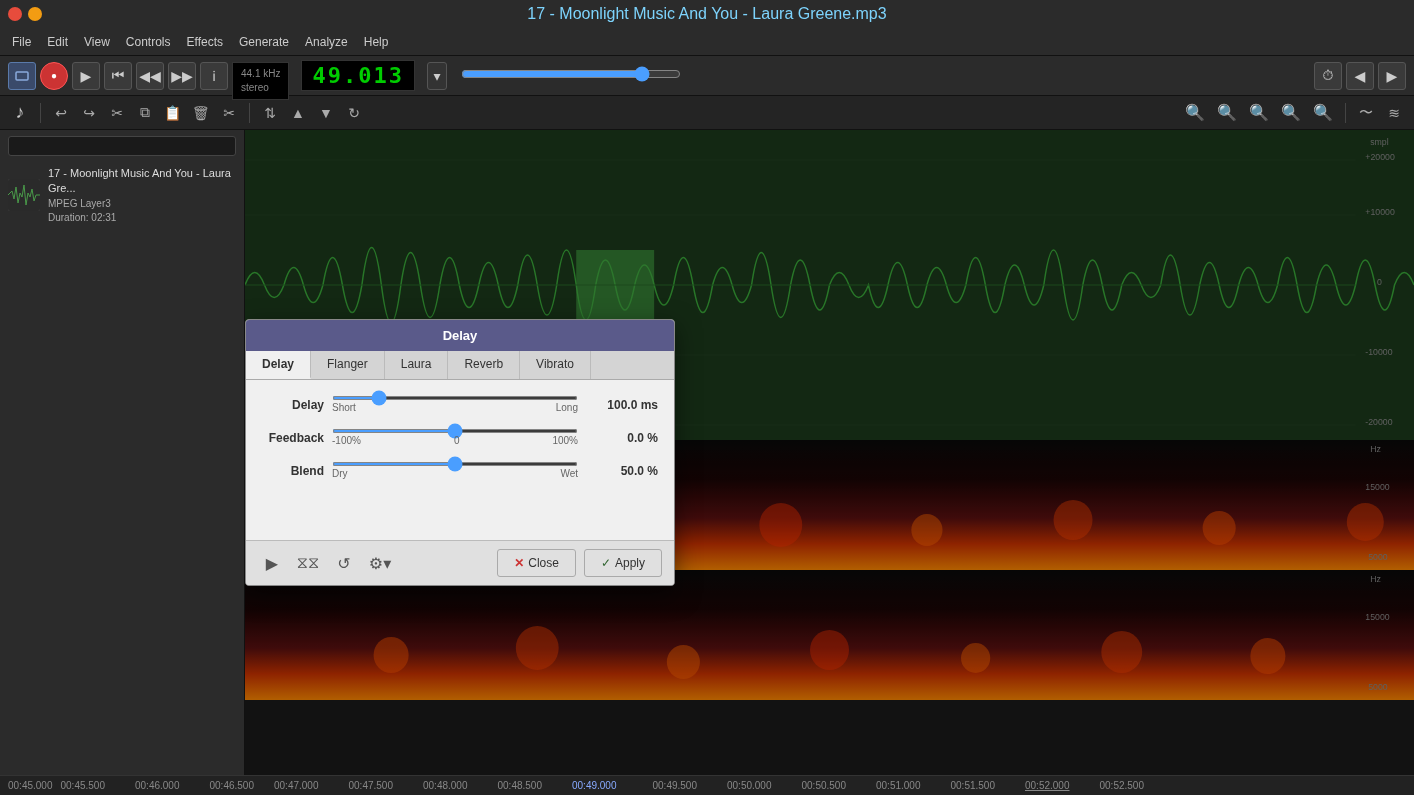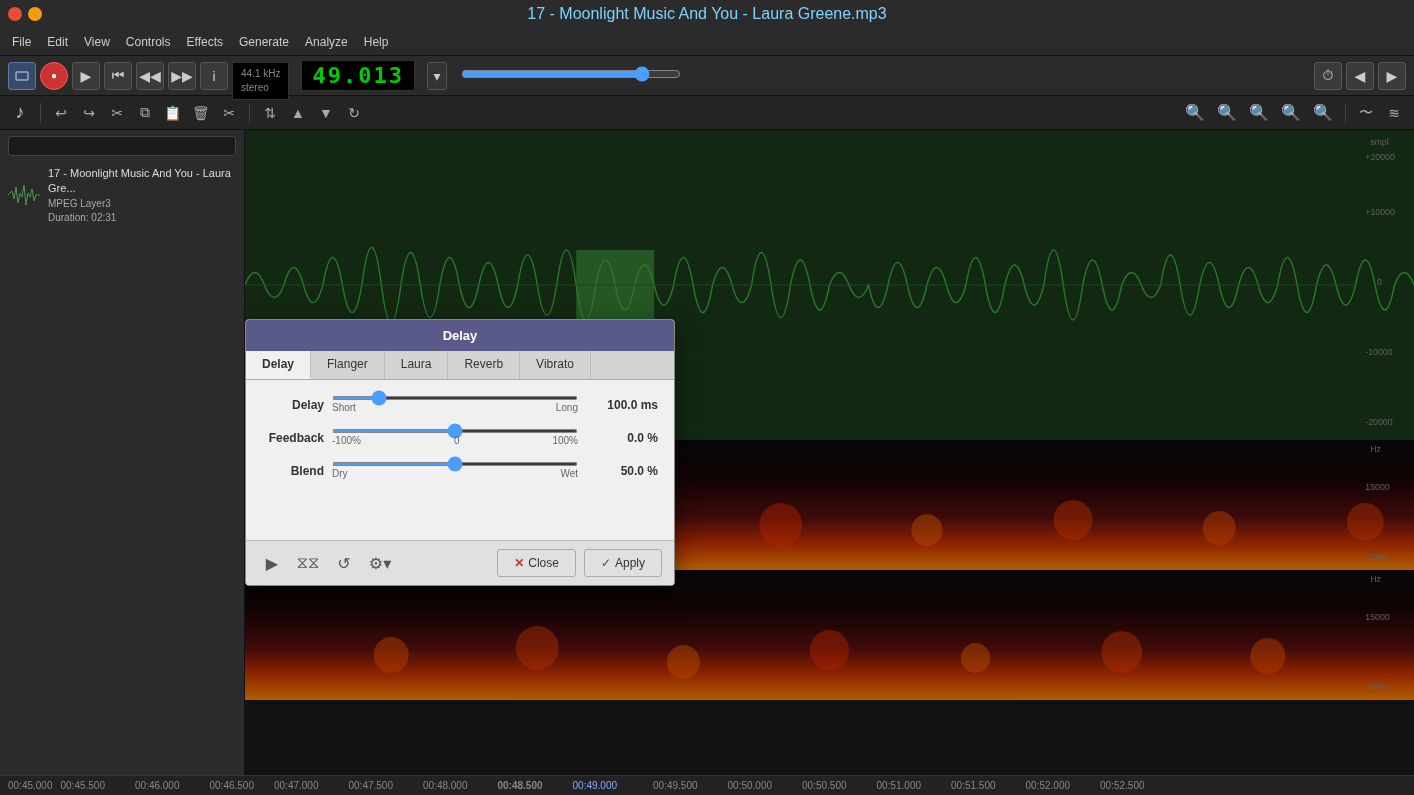--- a/index.html
+++ b/index.html
@@ -685,22 +685,22 @@
 </div>
 
 <div id="timeline">
   <span style="margin-right:8px;">00:45.000</span>
   <span style="margin-right:30px;">00:45.500</span>
   <span style="margin-right:30px;">00:46.000</span>
   <span style="margin-right:20px;">00:46.500</span>
   <span style="margin-right:30px;">00:47.000</span>
   <span style="margin-right:30px;">00:47.500</span>
   <span style="margin-right:30px;">00:48.000</span>
-  <span style="margin-right:30px;font-weight:bold;">00:48.500</span>
+  <span style="margin-right:30px;">00:48.500</span>
   <span style="margin-right:30px; color:#88aaff;">00:49.000</span>
   <span style="margin-right:30px;margin-left:6px;">00:49.500</span>
   <span style="margin-right:30px;">00:50.000</span>
   <span style="margin-right:30px;">00:50.500</span>
   <span style="margin-right:30px;">00:51.000</span>
   <span style="margin-right:30px;">00:51.500</span>
-  <span style="margin-right:30px;">00:52.000</span>
+  <span style="margin-right:30px;text-decoration:underline;">00:52.000</span>
   <span>00:52.500</span>
 </div>
 
 </body></html>

